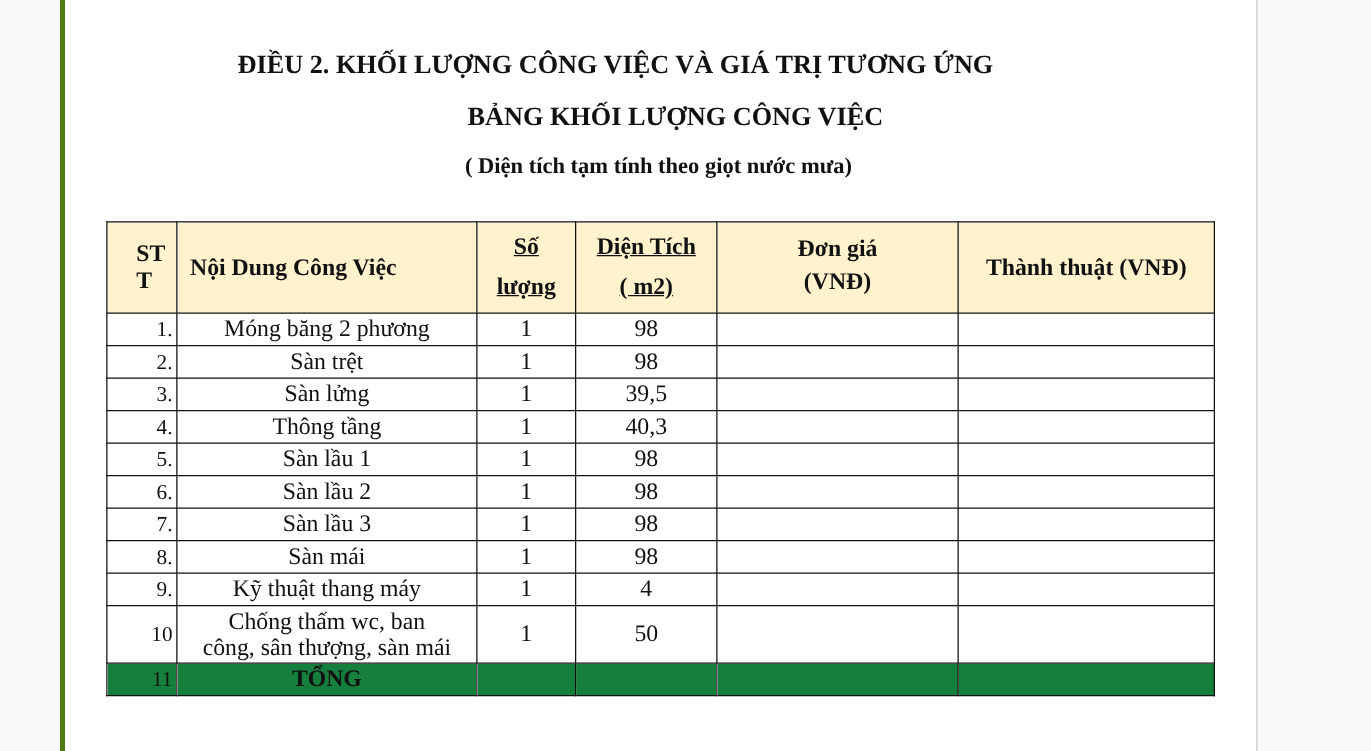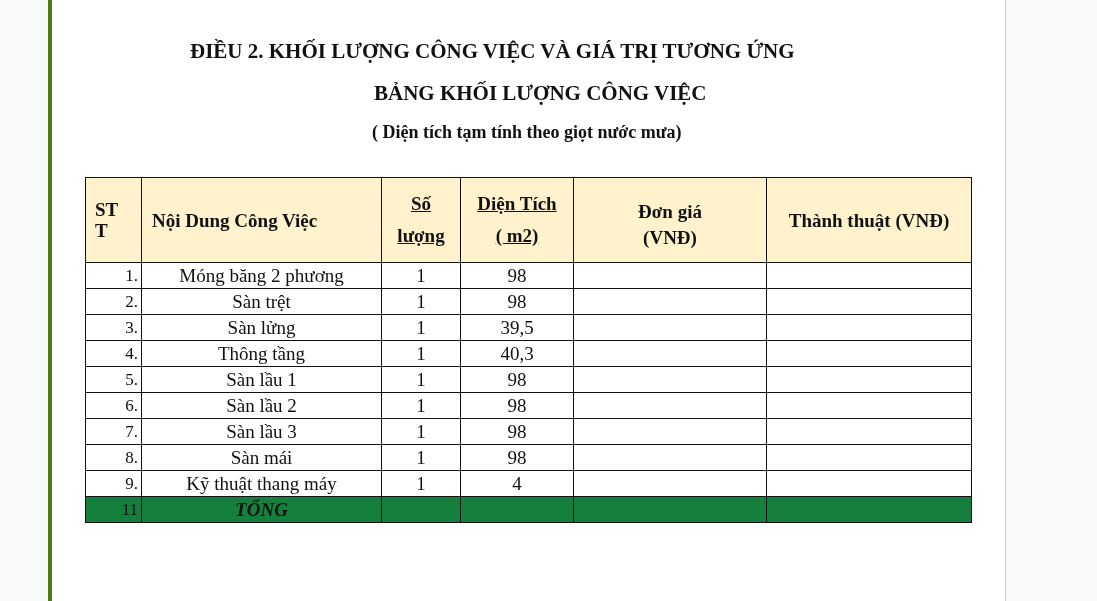--- a/index.html
+++ b/index.html
@@ -38,29 +38,29 @@
       overflow: hidden;
     }
     table.work thead th {
       background: #fff2cc;
       font-weight: bold;
       height: 63px;
       vertical-align: middle;
       text-align: center;
       font-size: 19px;
     }
-    table.work thead th.stt { text-align: left; padding-left: 9px; }
+    table.work thead th.stt { text-align: left; padding-left: 23px; }
     table.work thead th.desc { text-align: left; padding-left: 10px; margin-left: 28px; }
-    table.work thead th.price { vertical-align: top; padding-top: 21px; line-height: 26px; }
+    table.work thead th.price { vertical-align: top; padding-top: 9px; line-height: 26px; }
     table.work thead th.qty, table.work thead th.area { line-height: 32px; text-decoration: underline; }
     table.work tbody td { height: 25px; text-align: center; }
     table.work tbody td.num { text-align: right; padding-right: 3px; font-size: 17px; }
     table.work tbody tr.tall td { height: 45px; }
     table.work tbody tr.total td { background: #15803d; height: 25px; }
-    table.work tbody tr.total td.label { font-weight: bold; font-style: italic; }
+    table.work tbody tr.total td.label { font-weight: bold; }
   </style>
 </head>
 <body>
 
 <div class="page">
   <div class="title t1">ĐIỀU 2. KHỐI LƯỢNG CÔNG VIỆC VÀ GIÁ TRỊ TƯƠNG ỨNG</div>
   <div class="title t2">BẢNG KHỐI LƯỢNG CÔNG VIỆC</div>
   <div class="title t3">( Diện tích tạm tính theo giọt nước mưa)</div>
 
   <table class="work">
@@ -160,20 +160,31 @@
         <td></td>
       </tr>
       <tr>
         <td class="num">9.</td>
         <td>Kỹ thuật thang máy</td>
         <td>1</td>
         <td>4</td>
         <td></td>
         <td></td>
       </tr>
+      <tr class="tall">
+        <td class="num">10</td>
+        <td>
+          <span>Chống thấm wc, ban</span><br>
+          <span>công, sân thượng, sàn mái</span>
+        </td>
+        <td>1</td>
+        <td>50</td>
+        <td></td>
+        <td></td>
+      </tr>
       <tr class="total">
         <td class="num">11</td>
         <td class="label">TỔNG</td>
         <td></td>
         <td></td>
         <td></td>
         <td></td>
       </tr>
     </tbody>
   </table>

